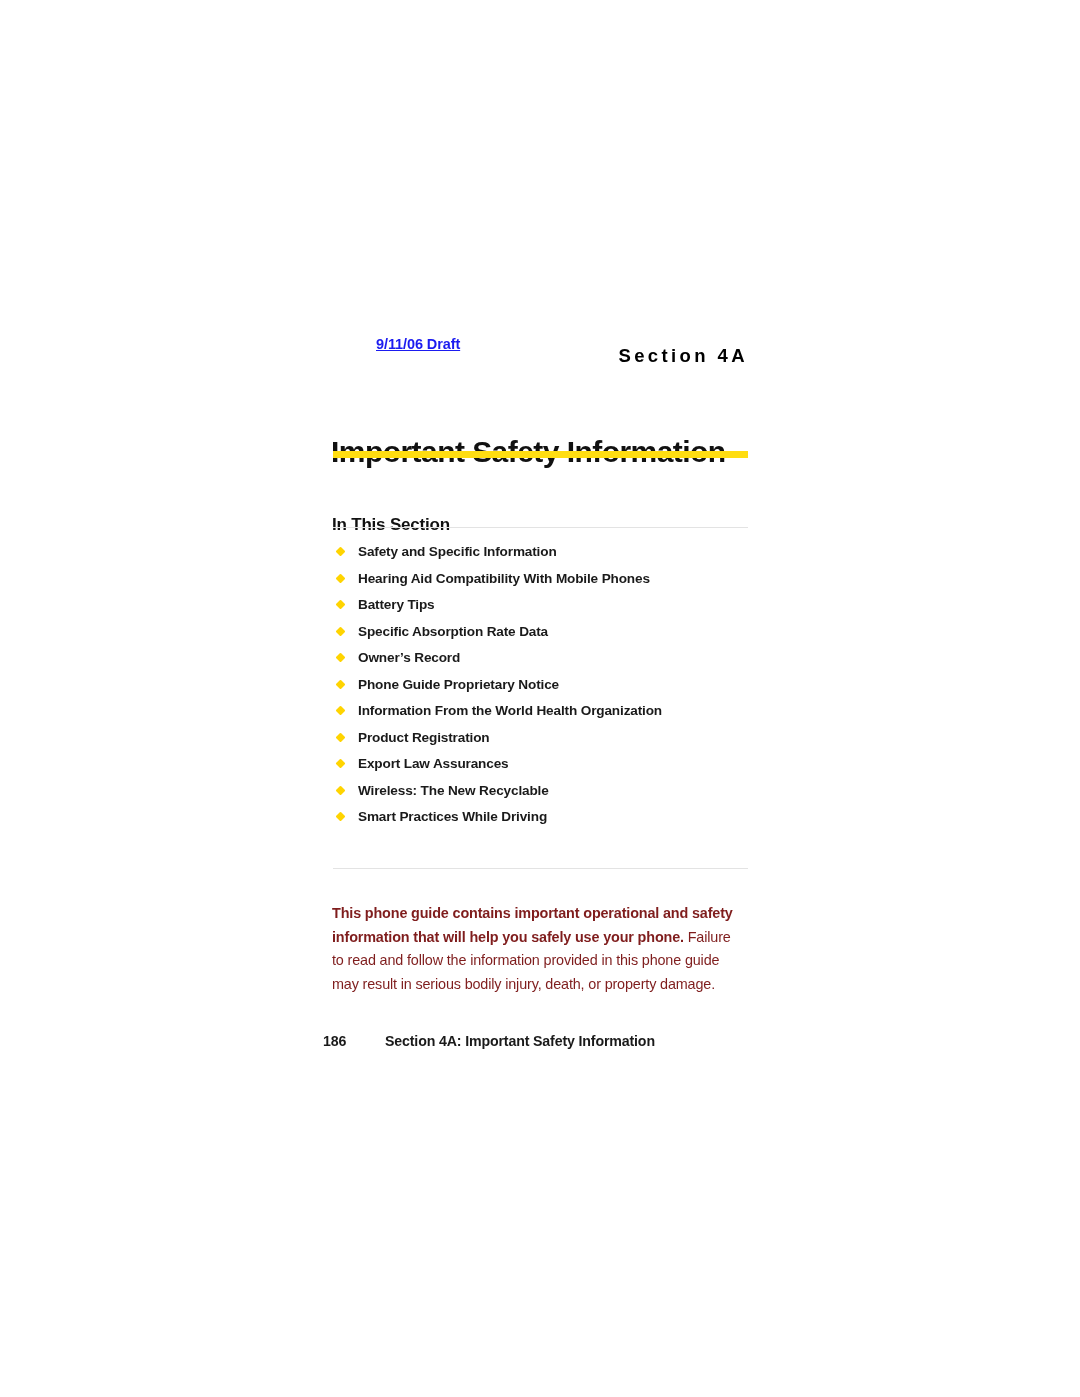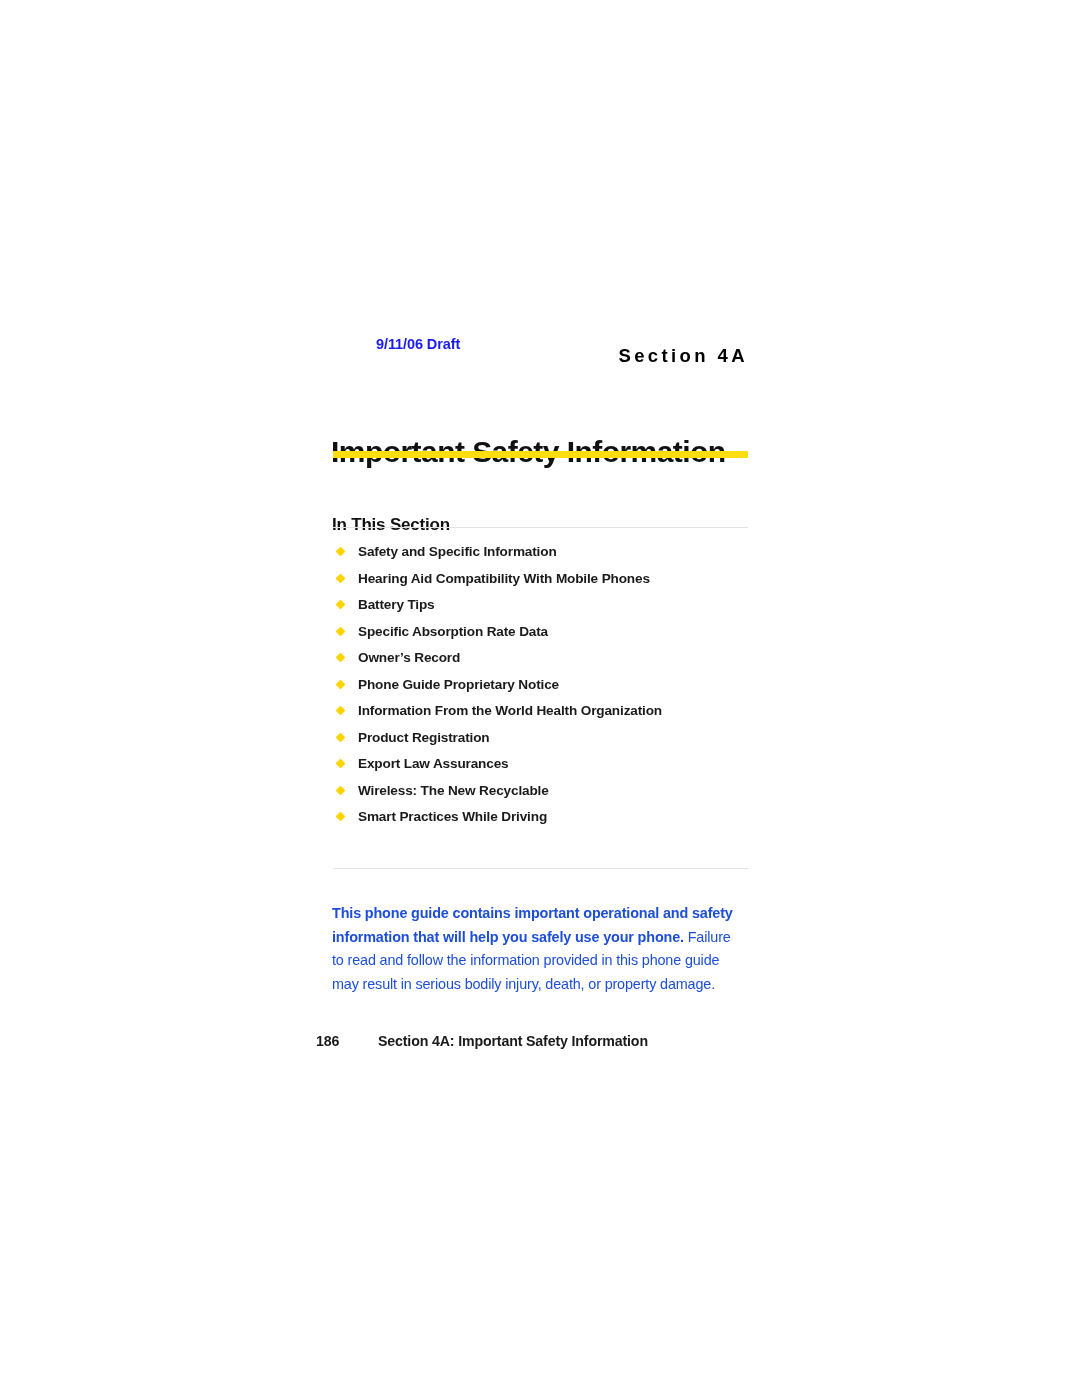--- a/index.html
+++ b/index.html
@@ -28,20 +28,21 @@
   
   .draft-stamp {
     position: absolute;
     left: 376px;
     top: 336px;
     font-size: 14.5px;
     font-weight: bold;
     color: #1b1bf0;
     letter-spacing: -0.1px;
     white-space: nowrap;
+    text-decoration: underline;
   }
 
   
   .section-label {
     position: absolute;
     left: 333px;
     top: 345px;
     width: 415px;
     text-align: right;
     font-size: 18.5px;
@@ -125,21 +126,21 @@
     border-radius: 1px;
   }
 
   
   .intro-para {
     position: absolute;
     left: 332px;
     top: 888px;
     width: 410px;
     font-size: 14.4px;
-    color: #1d4ed8;
+    color: #7f1d1d;
     line-height: 23.4px;
     letter-spacing: -0.15px;
   }
   .intro-para .lead {
     font-weight: bold;
   }
 
   
   .footer {
     position: absolute;
@@ -148,20 +149,21 @@
     width: 440px;
     font-size: 14.2px;
     font-weight: bold;
     color: #1a1a1a;
     letter-spacing: -0.15px;
     white-space: nowrap;
   }
   .footer-page-no {
     display: inline-block;
     width: 62px;
+    margin-left: 7px;
   }
   .footer-caption {
     display: inline-block;
   }
 </style>
 </head>
 <body>
 
 <div class="page">
 

